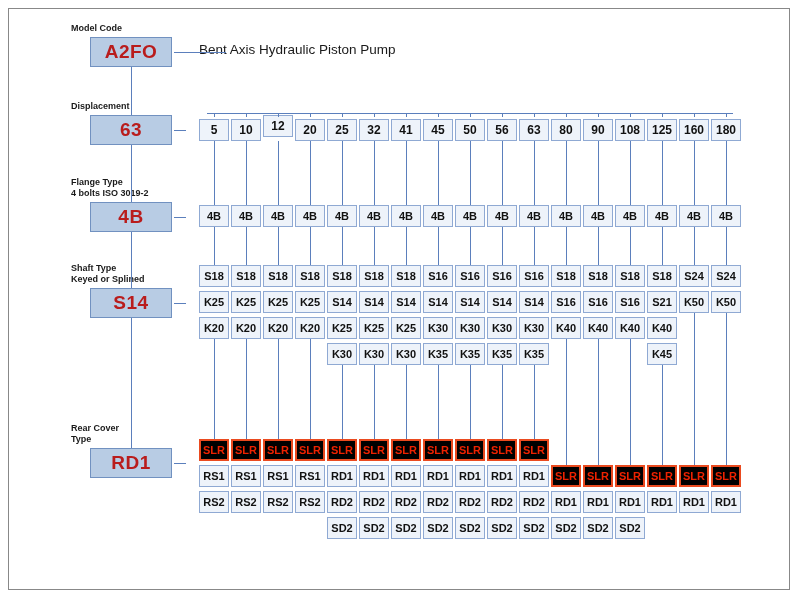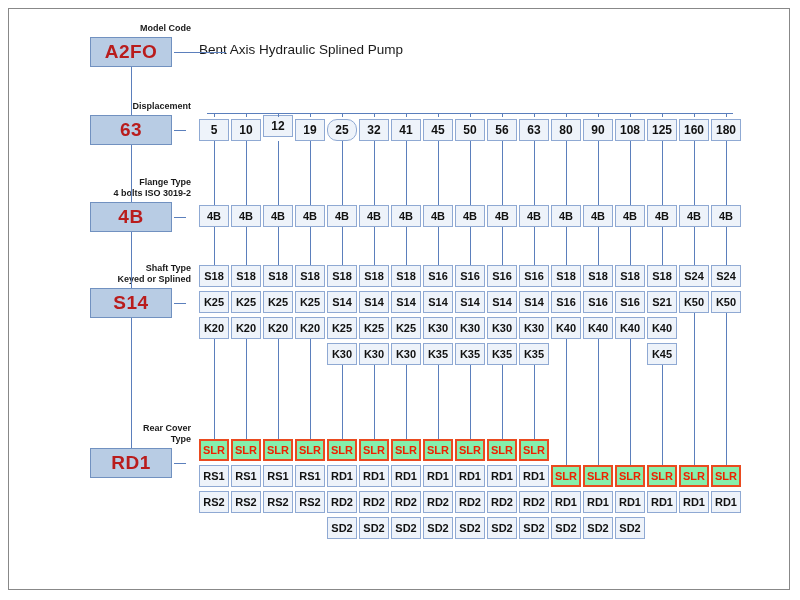--- a/index.html
+++ b/index.html
@@ -26,21 +26,21 @@
   }
   .canvas {
     position: absolute;
     left: 0; top: 0;
     width: 100%; height: 100%;
   }
 
   
   .sel-group { position: absolute; }
   .sel-label {
-    text-align: right;
+    text-align: left;
     font-size: 9px;
     font-weight: bold;
     color: #1a1a1a;
     line-height: 11px;
     white-space: pre;
   }
   .sel-box {
     width: 82px;
     height: 30px;
     margin: 3px auto 0 auto;
@@ -77,21 +77,21 @@
     box-sizing: border-box;
     display: flex;
     align-items: center;
     justify-content: center;
     font-size: 11px;
     font-weight: bold;
     color: #111111;
   }
   .cell.w-disp { font-size: 12px; }
   .cell.hl {
-    background: #86efac;
+    background: #000000;
     border: 2px solid #ea4a1f;
     color: #ee2200;
   }
   .stub {
     position: absolute;
     width: 1px;
     background: #5b7fbc;
   }
 
   .title {
@@ -101,21 +101,21 @@
     line-height: 17px;
     white-space: pre;
   }
 </style>
 </head>
 <body>
 
 <div id="frame">
   <div class="canvas" id="canvas">
 
-    <div class="title" style="left:190px; top:32px;"><span>Bent Axis Hydraulic Splined Pump</span><br></div>
+    <div class="title" style="left:190px; top:32px;"><span>Bent Axis Hydraulic Piston Pump</span><br></div>
 
     <div id="selectors">
         <div class="sel-group" style="left: 62px; top: 14px; width: 120px;">
           <div class="sel-label">Model Code</div>
           <div class="sel-box">A2FO</div>
         </div>
         <div class="sel-group" style="left: 62px; top: 92px; width: 120px;">
           <div class="sel-label">Displacement</div>
           <div class="sel-box">63</div>
         </div>
@@ -133,22 +133,22 @@
           <div class="sel-label">Rear Cover
 Type</div>
           <div class="sel-box">RD1</div>
         </div>
       </div>
 
     <div id="grid">
         <div class="cell w-disp" style="left: 190px; top: 110px; width: 30px;">5</div>
         <div class="cell w-disp" style="left: 222px; top: 110px; width: 30px;">10</div>
         <div class="cell w-disp" style="left: 254px; top: 106px; width: 30px;">12</div>
-        <div class="cell w-disp" style="left: 286px; top: 110px; width: 30px;">19</div>
-        <div class="cell w-disp" style="left: 318px; top: 110px; width: 30px; border-radius: 10px;">25</div>
+        <div class="cell w-disp" style="left: 286px; top: 110px; width: 30px;">20</div>
+        <div class="cell w-disp" style="left: 318px; top: 110px; width: 30px;">25</div>
         <div class="cell w-disp" style="left: 350px; top: 110px; width: 30px;">32</div>
         <div class="cell w-disp" style="left: 382px; top: 110px; width: 30px;">41</div>
         <div class="cell w-disp" style="left: 414px; top: 110px; width: 30px;">45</div>
         <div class="cell w-disp" style="left: 446px; top: 110px; width: 30px;">50</div>
         <div class="cell w-disp" style="left: 478px; top: 110px; width: 30px;">56</div>
         <div class="cell w-disp" style="left: 510px; top: 110px; width: 30px;">63</div>
         <div class="cell w-disp" style="left: 542px; top: 110px; width: 30px;">80</div>
         <div class="cell w-disp" style="left: 574px; top: 110px; width: 30px;">90</div>
         <div class="cell w-disp" style="left: 606px; top: 110px; width: 30px;">108</div>
         <div class="cell w-disp" style="left: 638px; top: 110px; width: 30px;">125</div>

